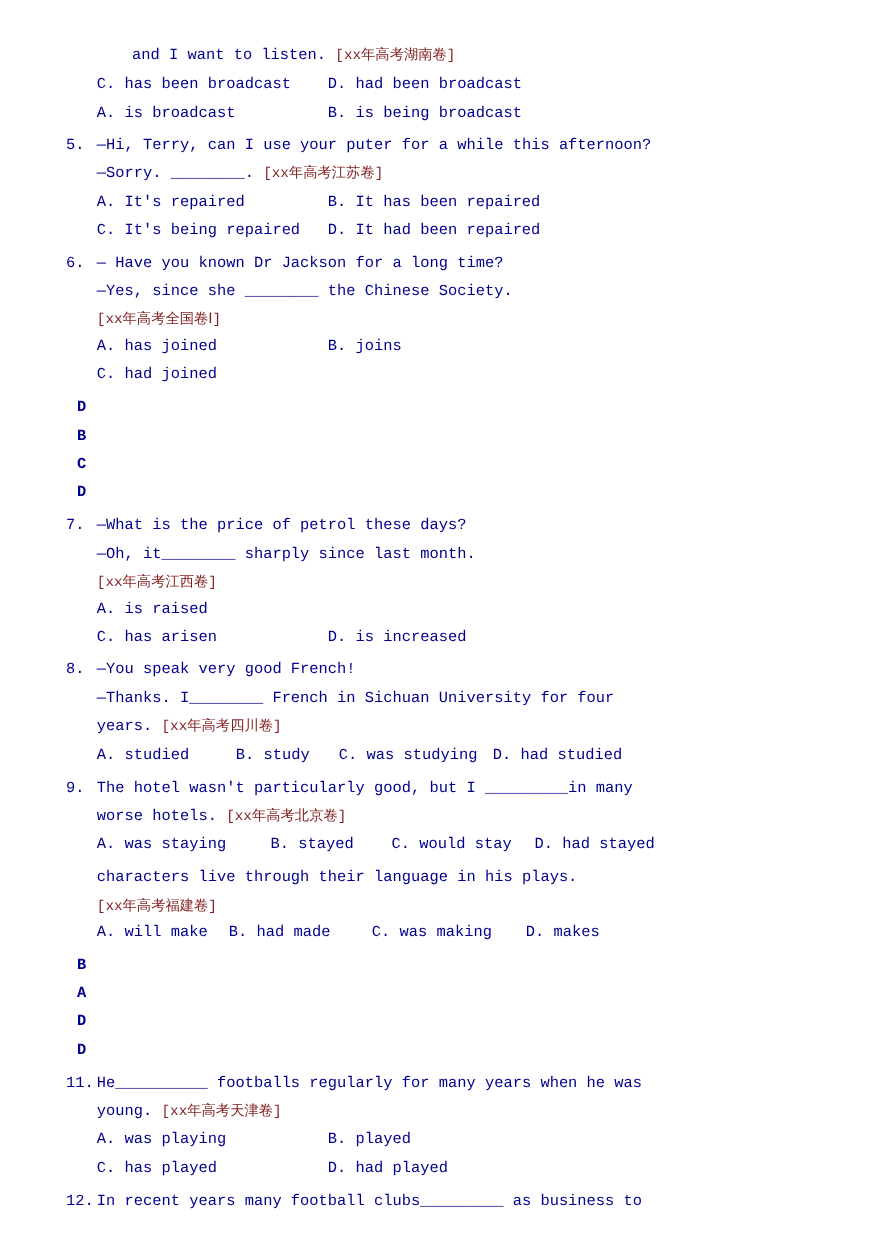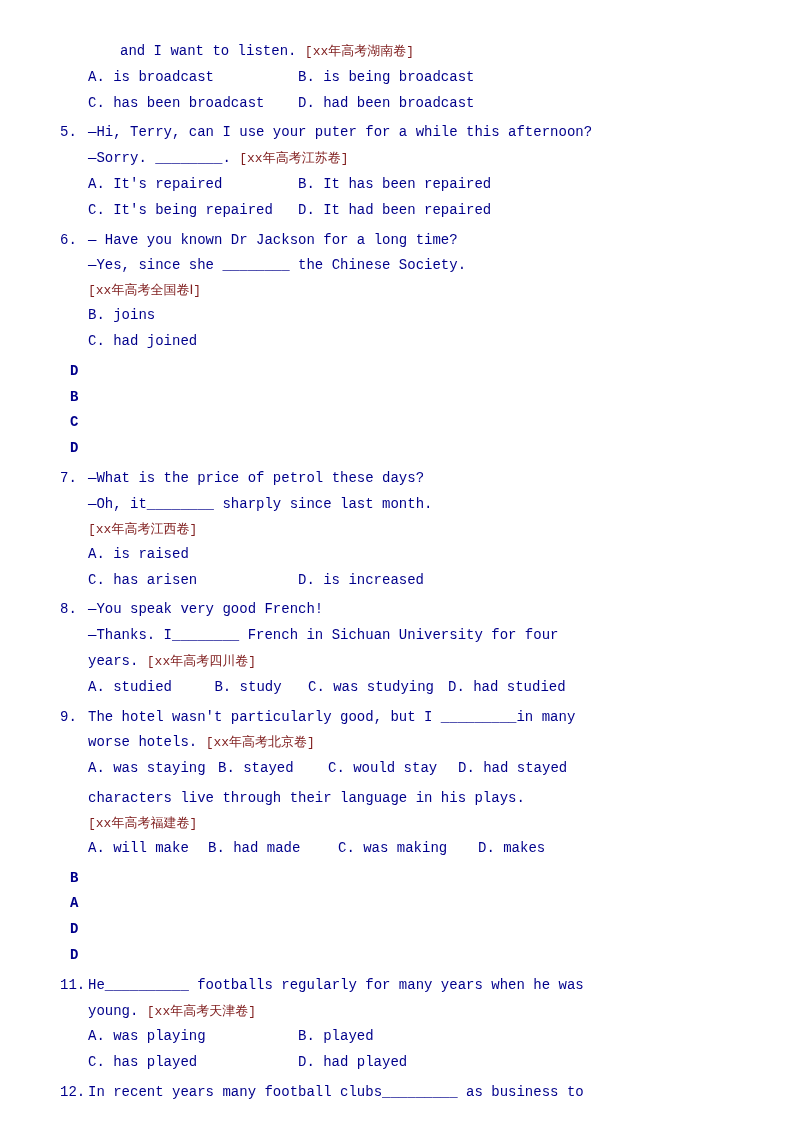--- a/index.html
+++ b/index.html
@@ -60,27 +60,27 @@
 </head>
 <body>
 
 <div class="content">
 
   <div class="question-block">
     <div class="question-line">
       <span style="margin-left:60px;">and I want to listen. <span class="source-tag">[xx年高考湖南卷]</span></span>
     </div>
     <div class="options-row">
+      <span class="option">C. has been broadcast</span>
+      <span class="option">D. had been broadcast</span>
+    </div>
+    <div class="options-row">
       <span class="option">A. is broadcast</span>
       <span class="option">B. is being broadcast</span>
     </div>
-    <div class="options-row">
-      <span class="option">C. has been broadcast</span>
-      <span class="option">D. had been broadcast</span>
-    </div>
   </div>
 
   <div class="question-block">
     <div class="question-line">
       <span class="q-num">5.</span>
       <span class="q-text">—Hi, Terry, can I use your puter for a while this afternoon?</span>
     </div>
     <div class="question-line indent">
       <span>—Sorry. ________. <span class="source-tag">[xx年高考江苏卷]</span></span>
     </div>
@@ -99,20 +99,21 @@
       <span class="q-num">6.</span>
       <span class="q-text">— Have you known Dr Jackson for a long time?</span>
     </div>
     <div class="question-line indent">
       <span>—Yes, since she ________ the Chinese Society.</span>
     </div>
     <div class="question-line indent">
       <span class="source-tag">[xx年高考全国卷Ⅰ]</span>
     </div>
     <div class="options-row">
+      <span class="option">A. has joined</span>
       <span class="option">B. joins</span>
     </div>
     <div class="options-row">
       <span class="option">C. had joined</span>
     </div>
   </div>
 
   <div class="question-block">
     <div class="answer-line">D</div>
     <div class="answer-line">B</div>
@@ -162,21 +163,21 @@
   <div class="question-block">
     <div class="question-line">
       <span class="q-num">9.</span>
       <span class="q-text">The hotel wasn't particularly good, but I _________in many</span>
     </div>
     <div class="question-line indent">
       <span>worse hotels. <span class="source-tag">[xx年高考北京卷]</span></span>
     </div>
     <div class="options-row">
       <span style="min-width:120px;margin-right:10px;">A. was staying</span>
-      <span style="min-width:100px;margin-right:10px;">B. stayed</span>
+      <span style="min-width:100px;margin-right:10px;margin-left:28px;">B. stayed</span>
       <span style="min-width:120px;margin-right:10px;">C. would stay</span>
       <span style="min-width:120px;">D. had stayed</span>
     </div>
   </div>
 
   <div class="question-block">
     <div class="question-line indent">
       <span>characters live through their language in his plays.</span>
     </div>
     <div class="question-line indent">

